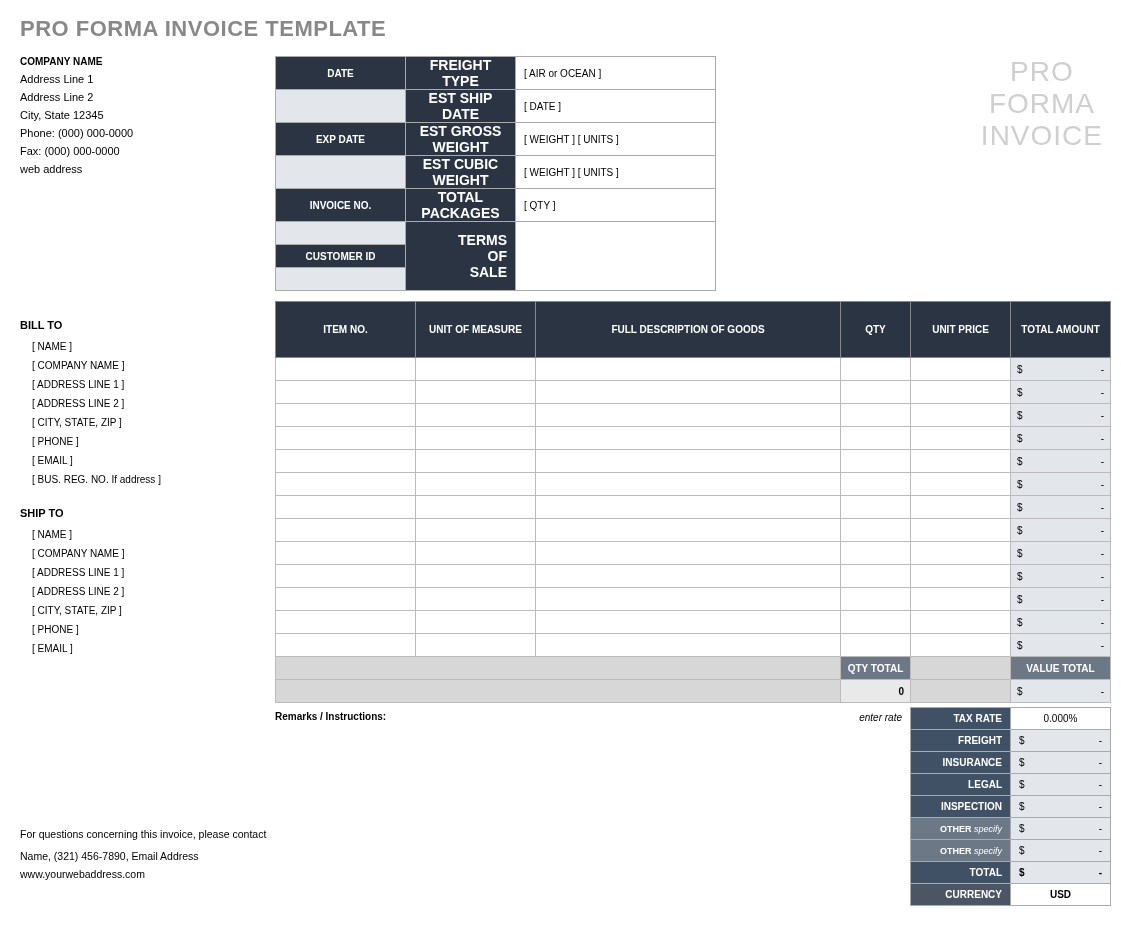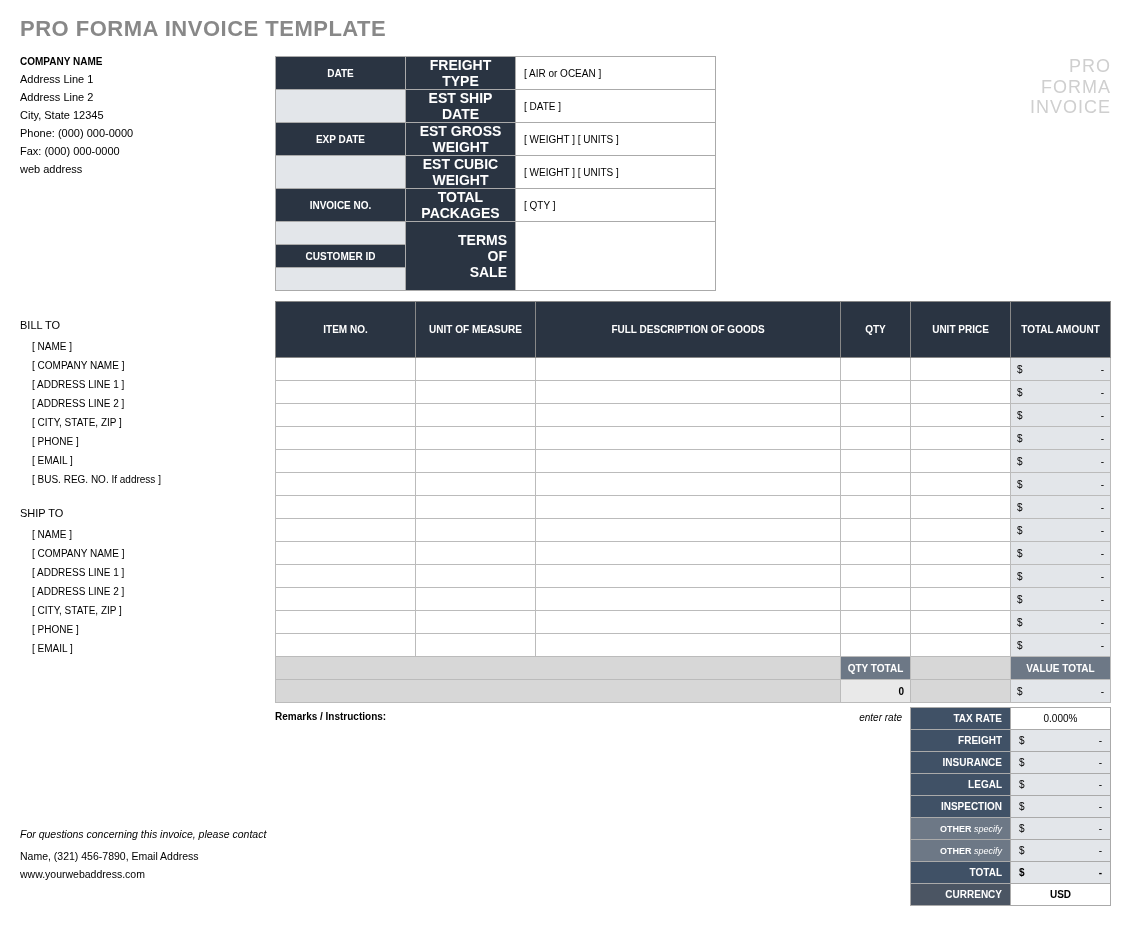--- a/index.html
+++ b/index.html
@@ -9,23 +9,23 @@
 .company-block{width:255px;font-size:11px}
 .company-name{font-size:10px;font-weight:bold;margin-bottom:8px}
 .company-block div{margin-bottom:6px}
 .info-grid{border-collapse:collapse}
 .info-grid td{border:1px solid #aaa;height:23px;padding:0 8px;font-size:10px}
 .info-grid .dark{background:#2a3442;color:#fff;font-weight:bold;text-align:center;width:130px}
 .info-grid .mid{background:#2a3442;color:#fff;font-weight:bold;text-align:center;width:110px;font-size:14px}
 .info-grid .light{background:#e3e6ea;width:130px}
 .info-grid .val{background:#fff;width:200px;font-size:10px}
 .info-grid .terms{vertical-align:middle;text-align:right}
-.watermark{position:absolute;right:0;top:0;text-align:right;color:#cfcfcf;font-size:18px;font-weight:400;line-height:1.15;font-family:Arial,sans-serif;letter-spacing:1px}
+.watermark{position:absolute;right:8px;top:0;text-align:center;color:#cfcfcf;font-size:28px;font-weight:400;line-height:1.15;font-family:Arial,sans-serif;letter-spacing:1px}
 .section{margin-top:18px}
-.section-title{font-size:11px;font-weight:normal;margin-bottom:6px}
+.section-title{font-size:11px;font-weight:bold;margin-bottom:6px}
 .addr-list div{padding:4px 0 4px 12px;font-size:10px}
 .main-row{display:flex;align-items:flex-start;margin-top:10px}
 .left-col{width:255px}
 .right-col{flex:1}
 .items-table{border-collapse:collapse;width:100%}
 .items-table th{background:#2a3442;color:#fff;font-weight:bold;font-size:10px;text-align:center;padding:22px 4px;border:1px solid #888}
 .items-table td{border:1px solid #bbb;height:23px;padding:0 6px;font-size:10px}
 .items-table .amt{background:#e3e6ea}
 .amt-span{display:flex;justify-content:space-between}
 .totals-row td{background:#d7d7d7}
@@ -34,21 +34,21 @@
 .sum-grid{border-collapse:collapse;margin-left:auto}
 .sum-grid td{border:1px solid #aaa;height:22px;padding:0 8px;font-size:10px}
 .sum-grid .lbl{background:#405166;color:#fff;font-weight:bold;text-align:right;width:100px;font-size:10px}
 .sum-grid .lbl2{background:#6d7886;color:#fff;font-weight:bold;text-align:right;font-size:9px}
 .sum-grid .lbl3{background:#4b5563;color:#fff;font-weight:bold;text-align:right}
 .sum-grid .sval{background:#e3e6ea;width:100px}
 .sum-grid .sval2{background:#fff;width:100px;text-align:center}
 .remarks{font-size:10px;font-weight:bold;margin-top:4px}
 .enter-rate{font-style:italic;font-size:10px;text-align:right}
 .footer{margin-top:170px;font-size:10.5px}
-.footer .q{font-style:italic;margin-bottom:10px}
+.footer .q{margin-bottom:10px}
 .footer div{margin-bottom:6px}
 .remarks-row{display:flex;justify-content:space-between;margin-top:4px}
 </style>
 </head>
 <body>
 
 <div class="doc-title">PRO FORMA INVOICE TEMPLATE</div>
 
 <div class="top-row">
   <div class="company-block">

